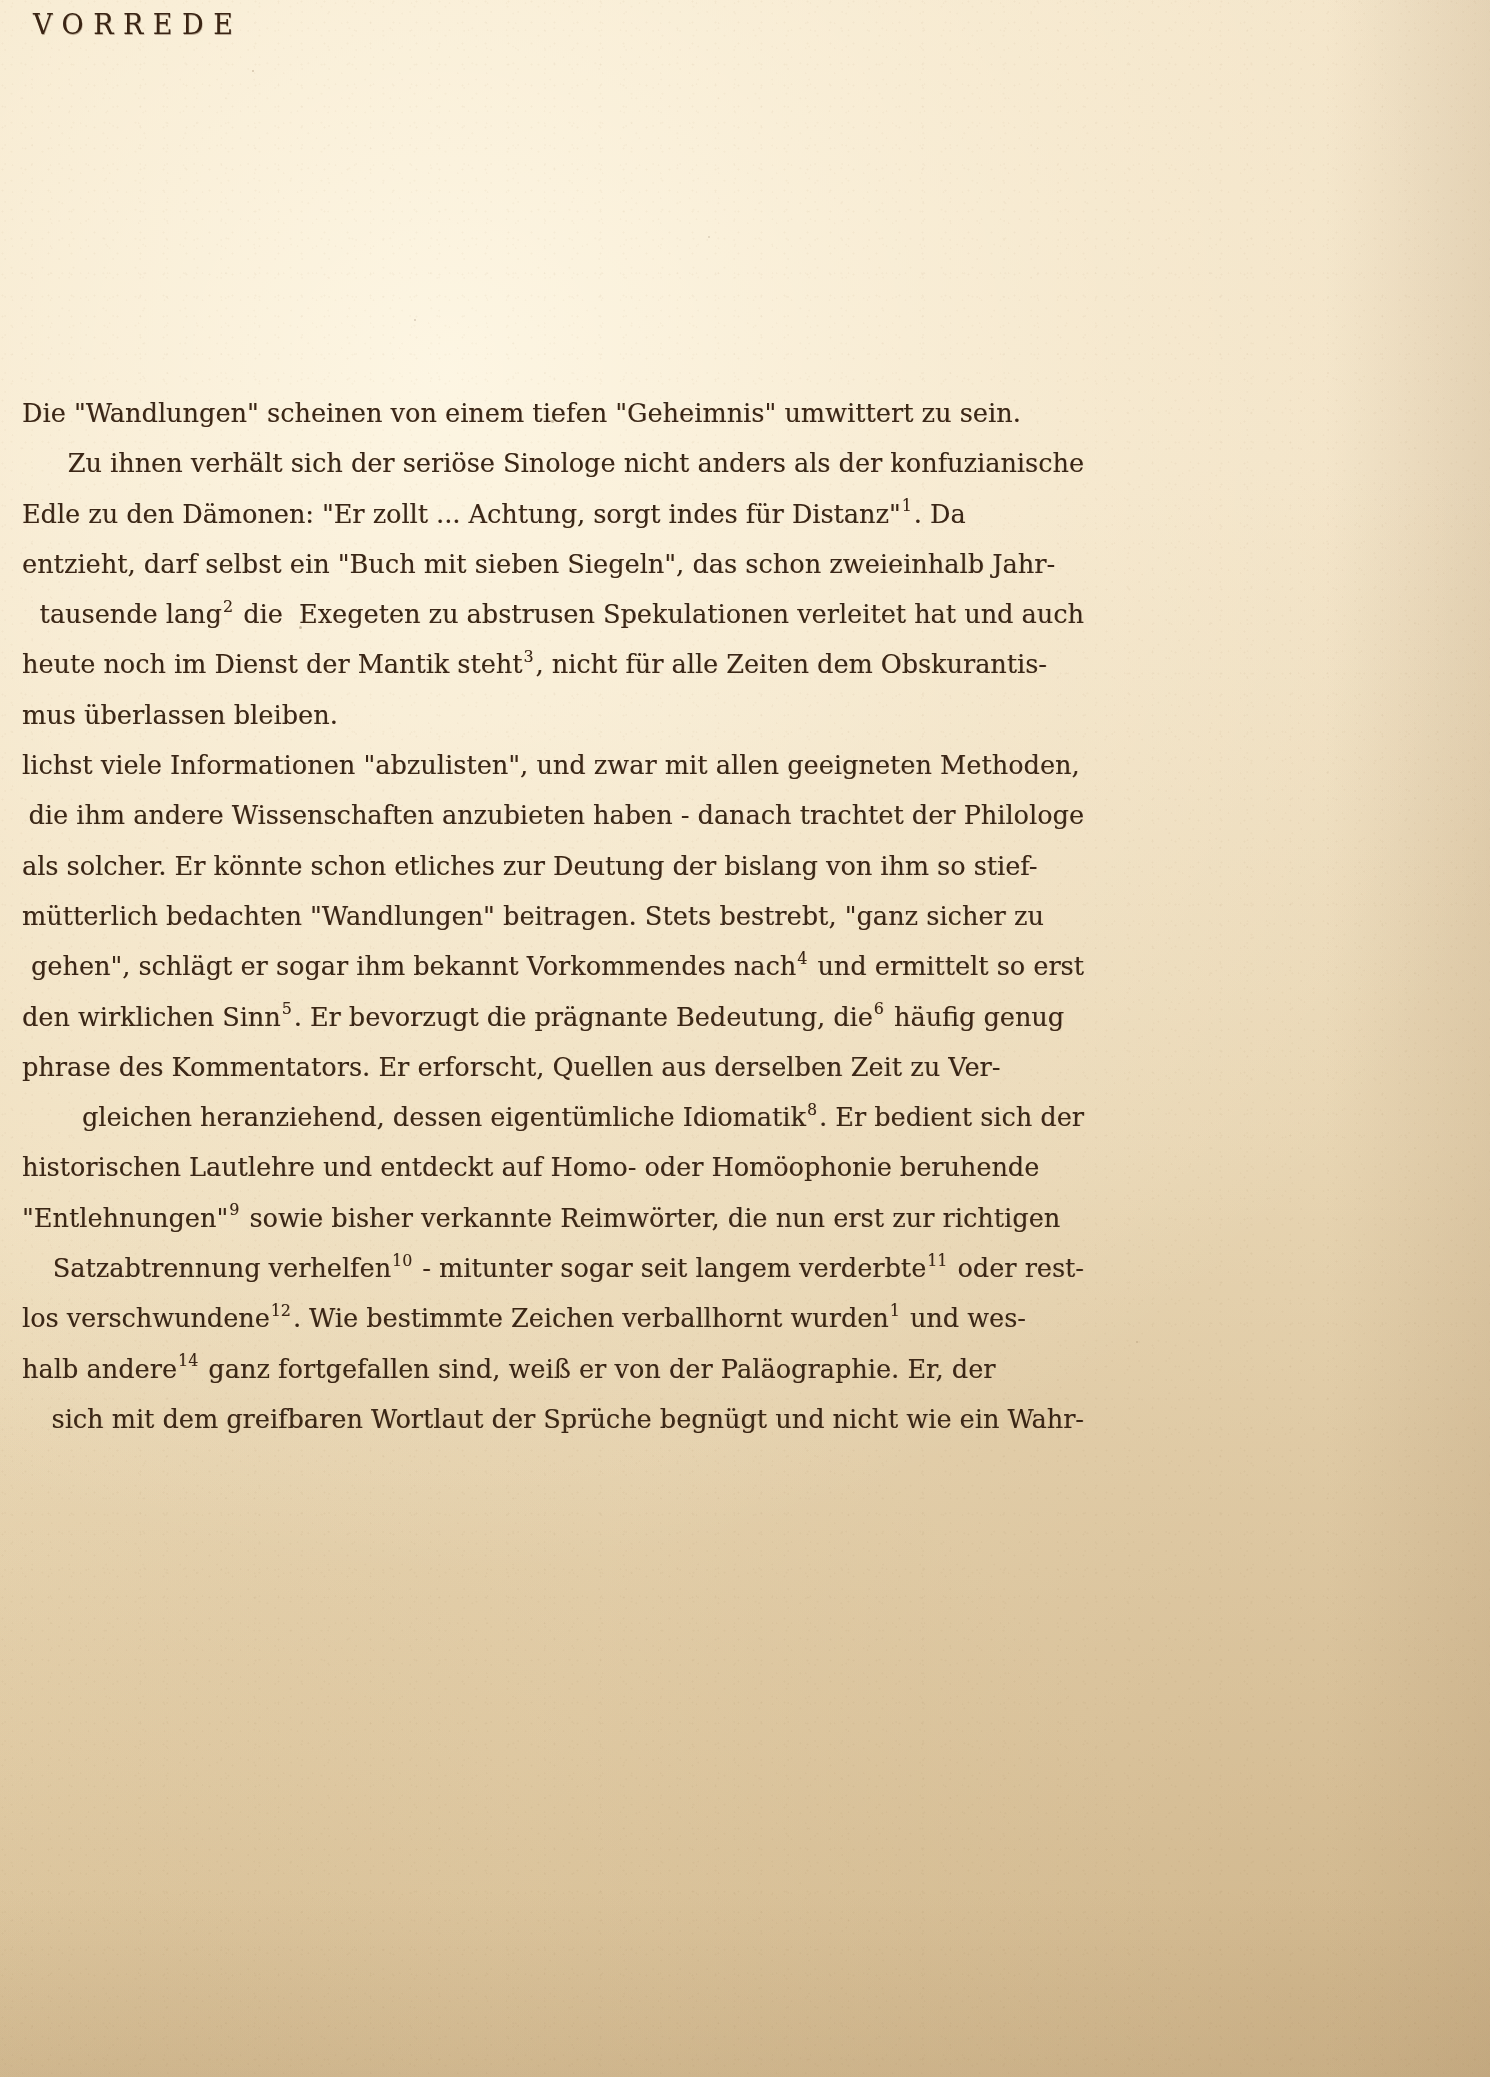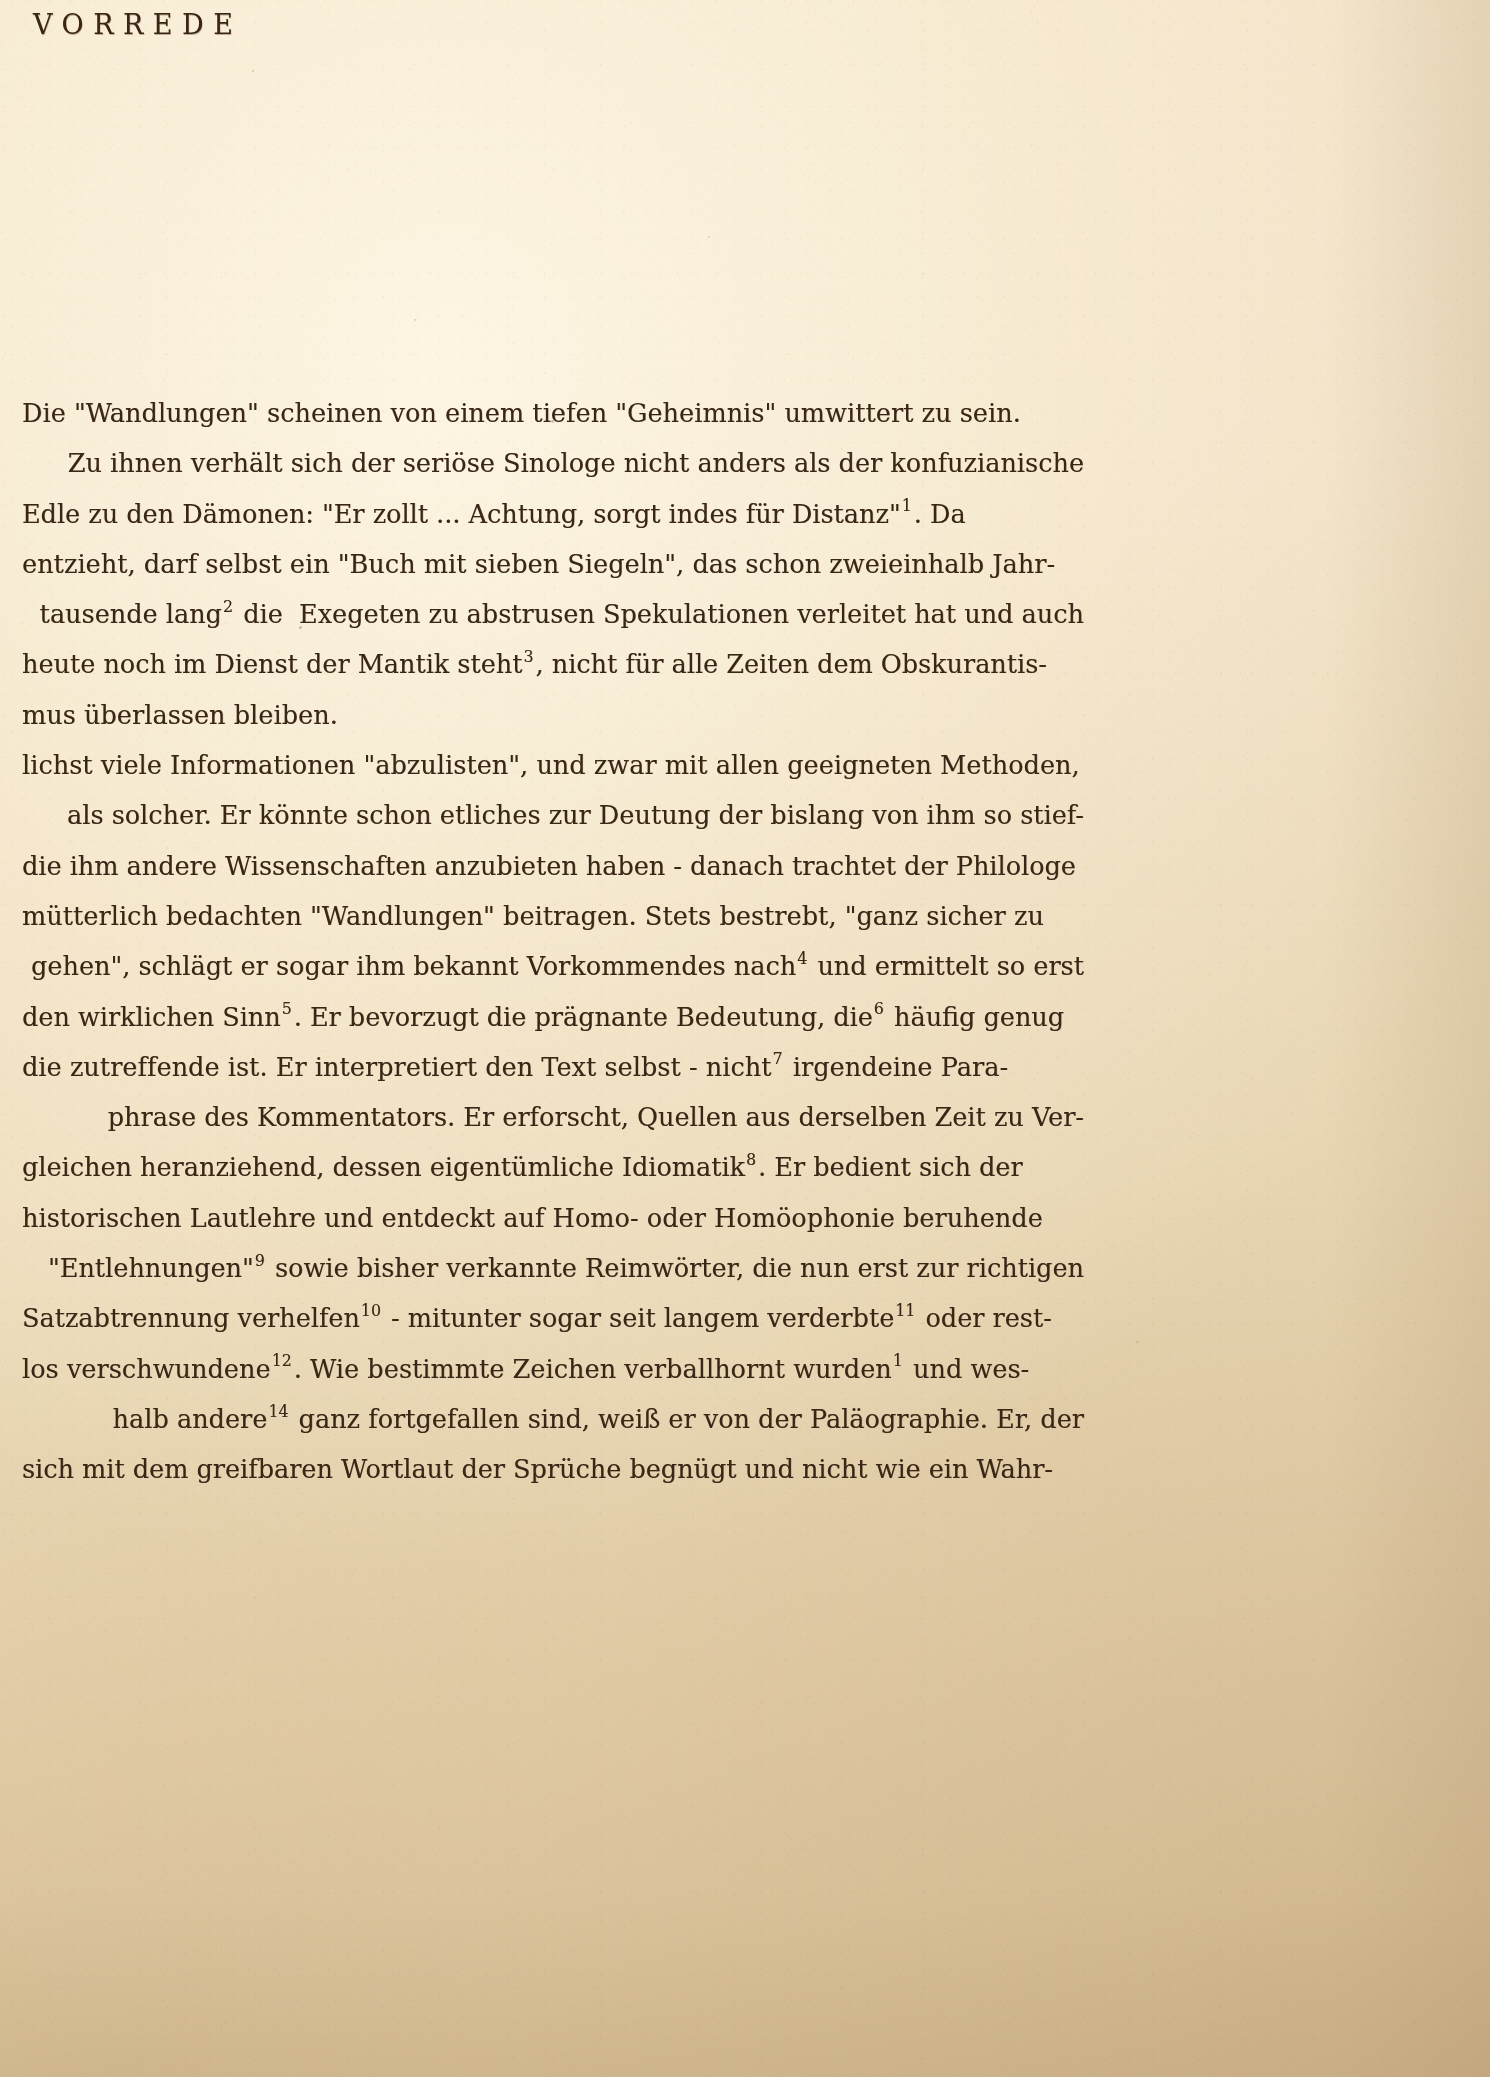--- a/index.html
+++ b/index.html
@@ -144,26 +144,25 @@
           <span class="line">Die "Wandlungen" scheinen von einem tiefen "Geheimnis" umwittert zu sein.</span>
           <span class="line">Zu ihnen verhält sich der seriöse Sinologe nicht anders als der konfuzianische</span>
           <span class="line">Edle zu den Dämonen: "Er zollt ... Achtung, sorgt indes für Distanz"<sup class="fn">1</sup>. Da</span>
           <span class="line">entzieht, darf selbst ein "Buch mit sieben Siegeln", das schon zweieinhalb Jahr-</span>
           <span class="line">tausende lang<sup class="fn">2</sup> die  Exegeten zu abstrusen Spekulationen verleitet hat und auch</span>
           <span class="line">heute noch im Dienst der Mantik steht<sup class="fn">3</sup>, nicht für alle Zeiten dem Obskurantis-</span>
           <span class="line">mus überlassen bleiben.</span>
         </p>
         <p class="para">
           <span class="line">lichst viele Informationen "abzulisten", und zwar mit allen geeigneten Methoden,</span>
+          <span class="line">die ihm andere Wissenschaften anzubieten haben - danach trachtet der Philologe</span>
           <span class="line">als solcher. Er könnte schon etliches zur Deutung der bislang von ihm so stief-</span>
-          <span class="line">die ihm andere Wissenschaften anzubieten haben - danach trachtet der Philologe</span>
           <span class="line">mütterlich bedachten "Wandlungen" beitragen. Stets bestrebt, "ganz sicher zu</span>
           <span class="line">gehen", schlägt er sogar ihm bekannt Vorkommendes nach<sup class="fn">4</sup> und ermittelt so erst</span>
           <span class="line">den wirklichen Sinn<sup class="fn">5</sup>. Er bevorzugt die prägnante Bedeutung, die<sup class="fn">6</sup> häufig genug</span>
-          <span class="line">die zutreffende ist. Er interpretiert den Text selbst - nicht<sup class="fn">7</sup> irgendeine Para-</span>
           <span class="line">phrase des Kommentators. Er erforscht, Quellen aus derselben Zeit zu Ver-</span>
           <span class="line">gleichen heranziehend, dessen eigentümliche Idiomatik<sup class="fn">8</sup>. Er bedient sich der</span>
           <span class="line">historischen Lautlehre und entdeckt auf Homo- oder Homöophonie beruhende</span>
           <span class="line">"Entlehnungen"<sup class="fn">9</sup> sowie bisher verkannte Reimwörter, die nun erst zur richtigen</span>
           <span class="line">Satzabtrennung verhelfen<sup class="fn">10</sup> - mitunter sogar seit langem verderbte<sup class="fn">11</sup> oder rest-</span>
           <span class="line">los verschwundene<sup class="fn">12</sup>. Wie bestimmte Zeichen verballhornt wurden<sup class="fn">1</sup> und wes-</span>
           <span class="line">halb andere<sup class="fn">14</sup> ganz fortgefallen sind, weiß er von der Paläographie. Er, der</span>
           <span class="line">sich mit dem greifbaren Wortlaut der Sprüche begnügt und nicht wie ein Wahr-</span>
         </p>
       </div>

